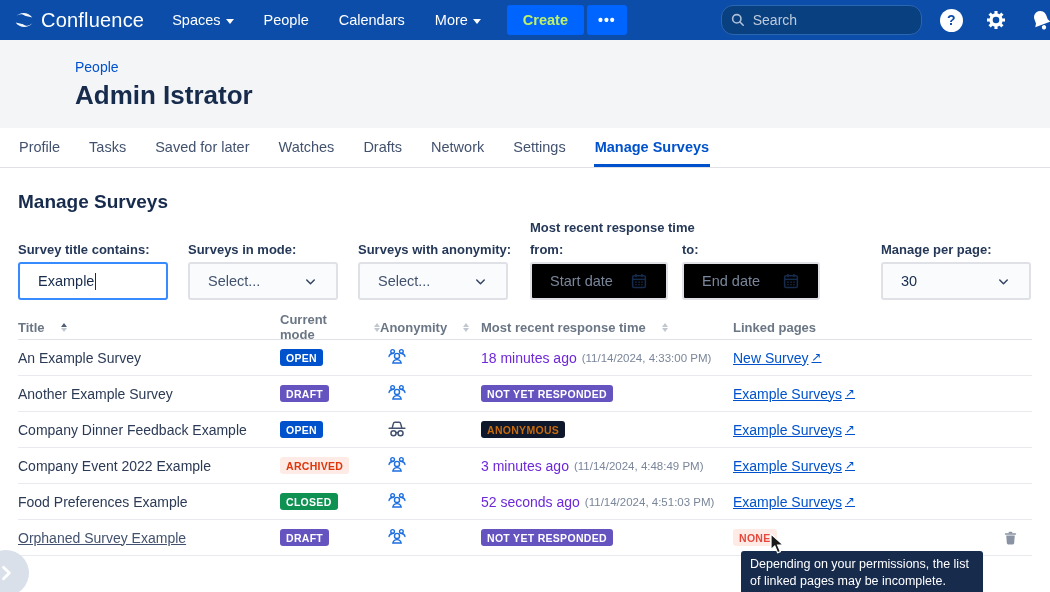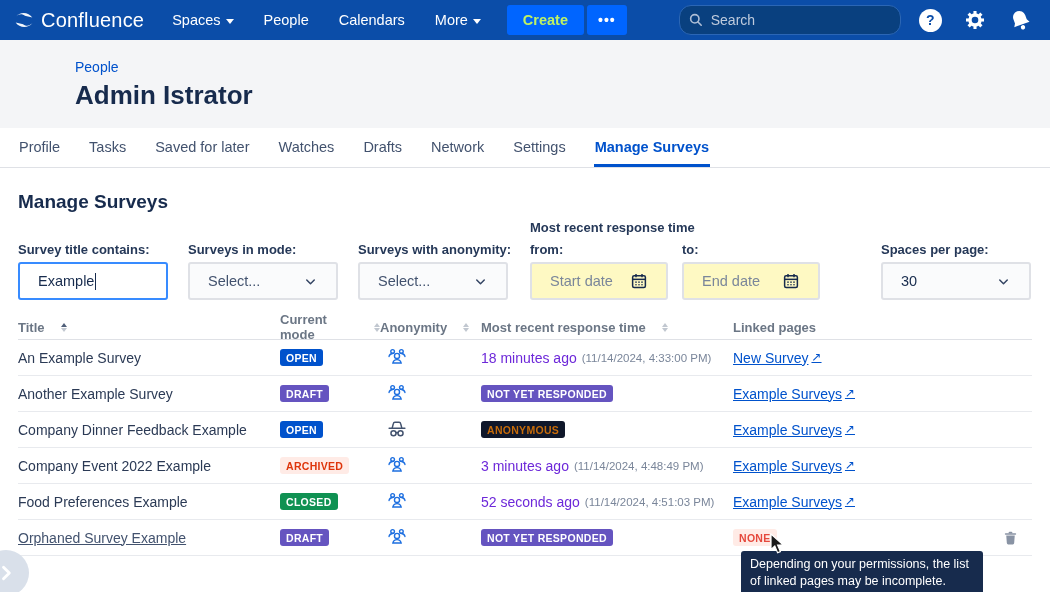--- a/index.html
+++ b/index.html
@@ -12,21 +12,21 @@
   .logo { display:flex; align-items:center; gap:7px; margin-right:28px; }
   .logo-text { font-size:20px; font-weight:normal; letter-spacing:.2px; }
   .nav-items { display:flex; align-items:center; gap:30px; font-size:14.5px; }
   .nav-item { display:flex; align-items:center; gap:5px; cursor:pointer; white-space:nowrap; }
   .nav-chev { width:0; height:0; border-left:4px solid transparent; border-right:4px solid transparent;
     border-top:5px solid #fff; margin-top:2px; }
   .create-btn { background:#0065FF; color:#bef264; font-weight:bold; font-size:14.5px;
     padding:7px 16px; border:none; border-radius:3px; margin-left:26px; cursor:pointer; }
   .more-btn { background:#0065FF; color:#fff; font-weight:bold; font-size:14px;
     padding:7px 11px; border:none; border-radius:3px; margin-left:3px; cursor:pointer; letter-spacing:1px;}
-  .search-wrap { margin-left:52px; width:222px; height:30px; background:#09407F;
+  .search-wrap { margin-left:94px; width:222px; height:30px; background:#09407F;
     border:1px solid #2B66B5; border-radius:12px; display:flex; align-items:center; padding:0 8px; gap:7px;}
   .search-wrap input { background:transparent; border:none; outline:none; color:#fff;
     font-size:14px; width:160px; font-family:inherit; }
   .search-wrap input::placeholder { color:#BFCBDD; }
   .nav-right { display:flex; align-items:center; gap:21px; margin-left:18px; }
   .help-circle { width:23px; height:23px; border-radius:50%; background:#fff; color:#0B4DA8;
     font-weight:bold; font-size:14px; display:flex; align-items:center; justify-content:center; cursor:pointer;}
 
   
   .profile-band { height:88px; background:#F4F5F7; padding:18px 0 0 75px; }
@@ -44,21 +44,21 @@
   .page-title { color:#172B4D; font-size:19px; font-weight:bold; margin-top:23px; }
 
   .filters { position:relative; height:86px; margin-top:7px; }
   .f-label { position:absolute; top:22px; font-size:13px; font-weight:bold; color:#253858; white-space:nowrap;}
   .f-group-label { position:absolute; top:0; left:512px; font-size:13px; font-weight:bold; color:#253858;}
   .f-ctl { position:absolute; top:42px; height:38px; border-radius:3px; display:flex;
     align-items:center; padding:0 18px; font-size:14.5px; cursor:pointer; }
   .f-input { border:2px solid #388BFF; background:#fff; color:#172B4D; width:150px; left:0; cursor:text;}
   .caret { display:inline-block; width:1px; height:17px; background:#172B4D; margin-left:1px; }
   .f-select { border:2px solid #DFE1E6; background:#FAFBFC; color:#42526E; justify-content:space-between;}
-  .f-date { border:2px solid #DFE1E6; background:#fef9c3; color:#7A869A; justify-content:space-between; width:138px;}
+  .f-date { border:2px solid #DFE1E6; background:#000000; color:#7A869A; justify-content:space-between; width:138px;}
   .sel-value { color:#42526E; } .sel-dark { color:#172B4D; }
 
   
   .tbl { margin-top:6px; }
   .thead, .trow { display:grid; grid-template-columns:262px 100px 101px 252px 1fr 30px; align-items:center; }
   .thead { height:28px; border-bottom:1px solid #DFE1E6; }
   .th { font-size:13px; font-weight:bold; color:#6B7685; display:flex; align-items:center; gap:16px; }
   .sorter { display:inline-flex; flex-direction:column; gap:1px; }
   .tri-up { width:0; height:0; border-left:3.5px solid transparent; border-right:3.5px solid transparent;
     border-bottom:4.5px solid #C1C7D0; }
@@ -225,21 +225,21 @@
             <circle cx="8" cy="13.5" r="1.1"></circle>
             <circle cx="12" cy="13.5" r="1.1"></circle>
             <circle cx="16" cy="13.5" r="1.1"></circle>
         <circle cx="8" cy="17" r="1.1"></circle>
             <circle cx="12" cy="17" r="1.1"></circle>
             <circle cx="16" cy="17" r="1.1"></circle>
           </g>
       </svg>
     </div>
 
-    <div class="f-label" style="left:863px">Spaces per page:</div>
+    <div class="f-label" style="left:863px">Manage per page:</div>
     <div class="f-ctl f-select" style="left:863px;width:150px">
       <span class="sel-dark">30</span>
       <svg width="15" height="15" viewBox="0 0 24 24">
           <polyline points="6,9.5 12,15.5 18,9.5" fill="none" stroke="#344563" stroke-width="2.4" stroke-linecap="round" stroke-linejoin="round"></polyline>
         </svg>
     </div>
   </div>
 
   <div class="tbl">
     <div class="thead">

